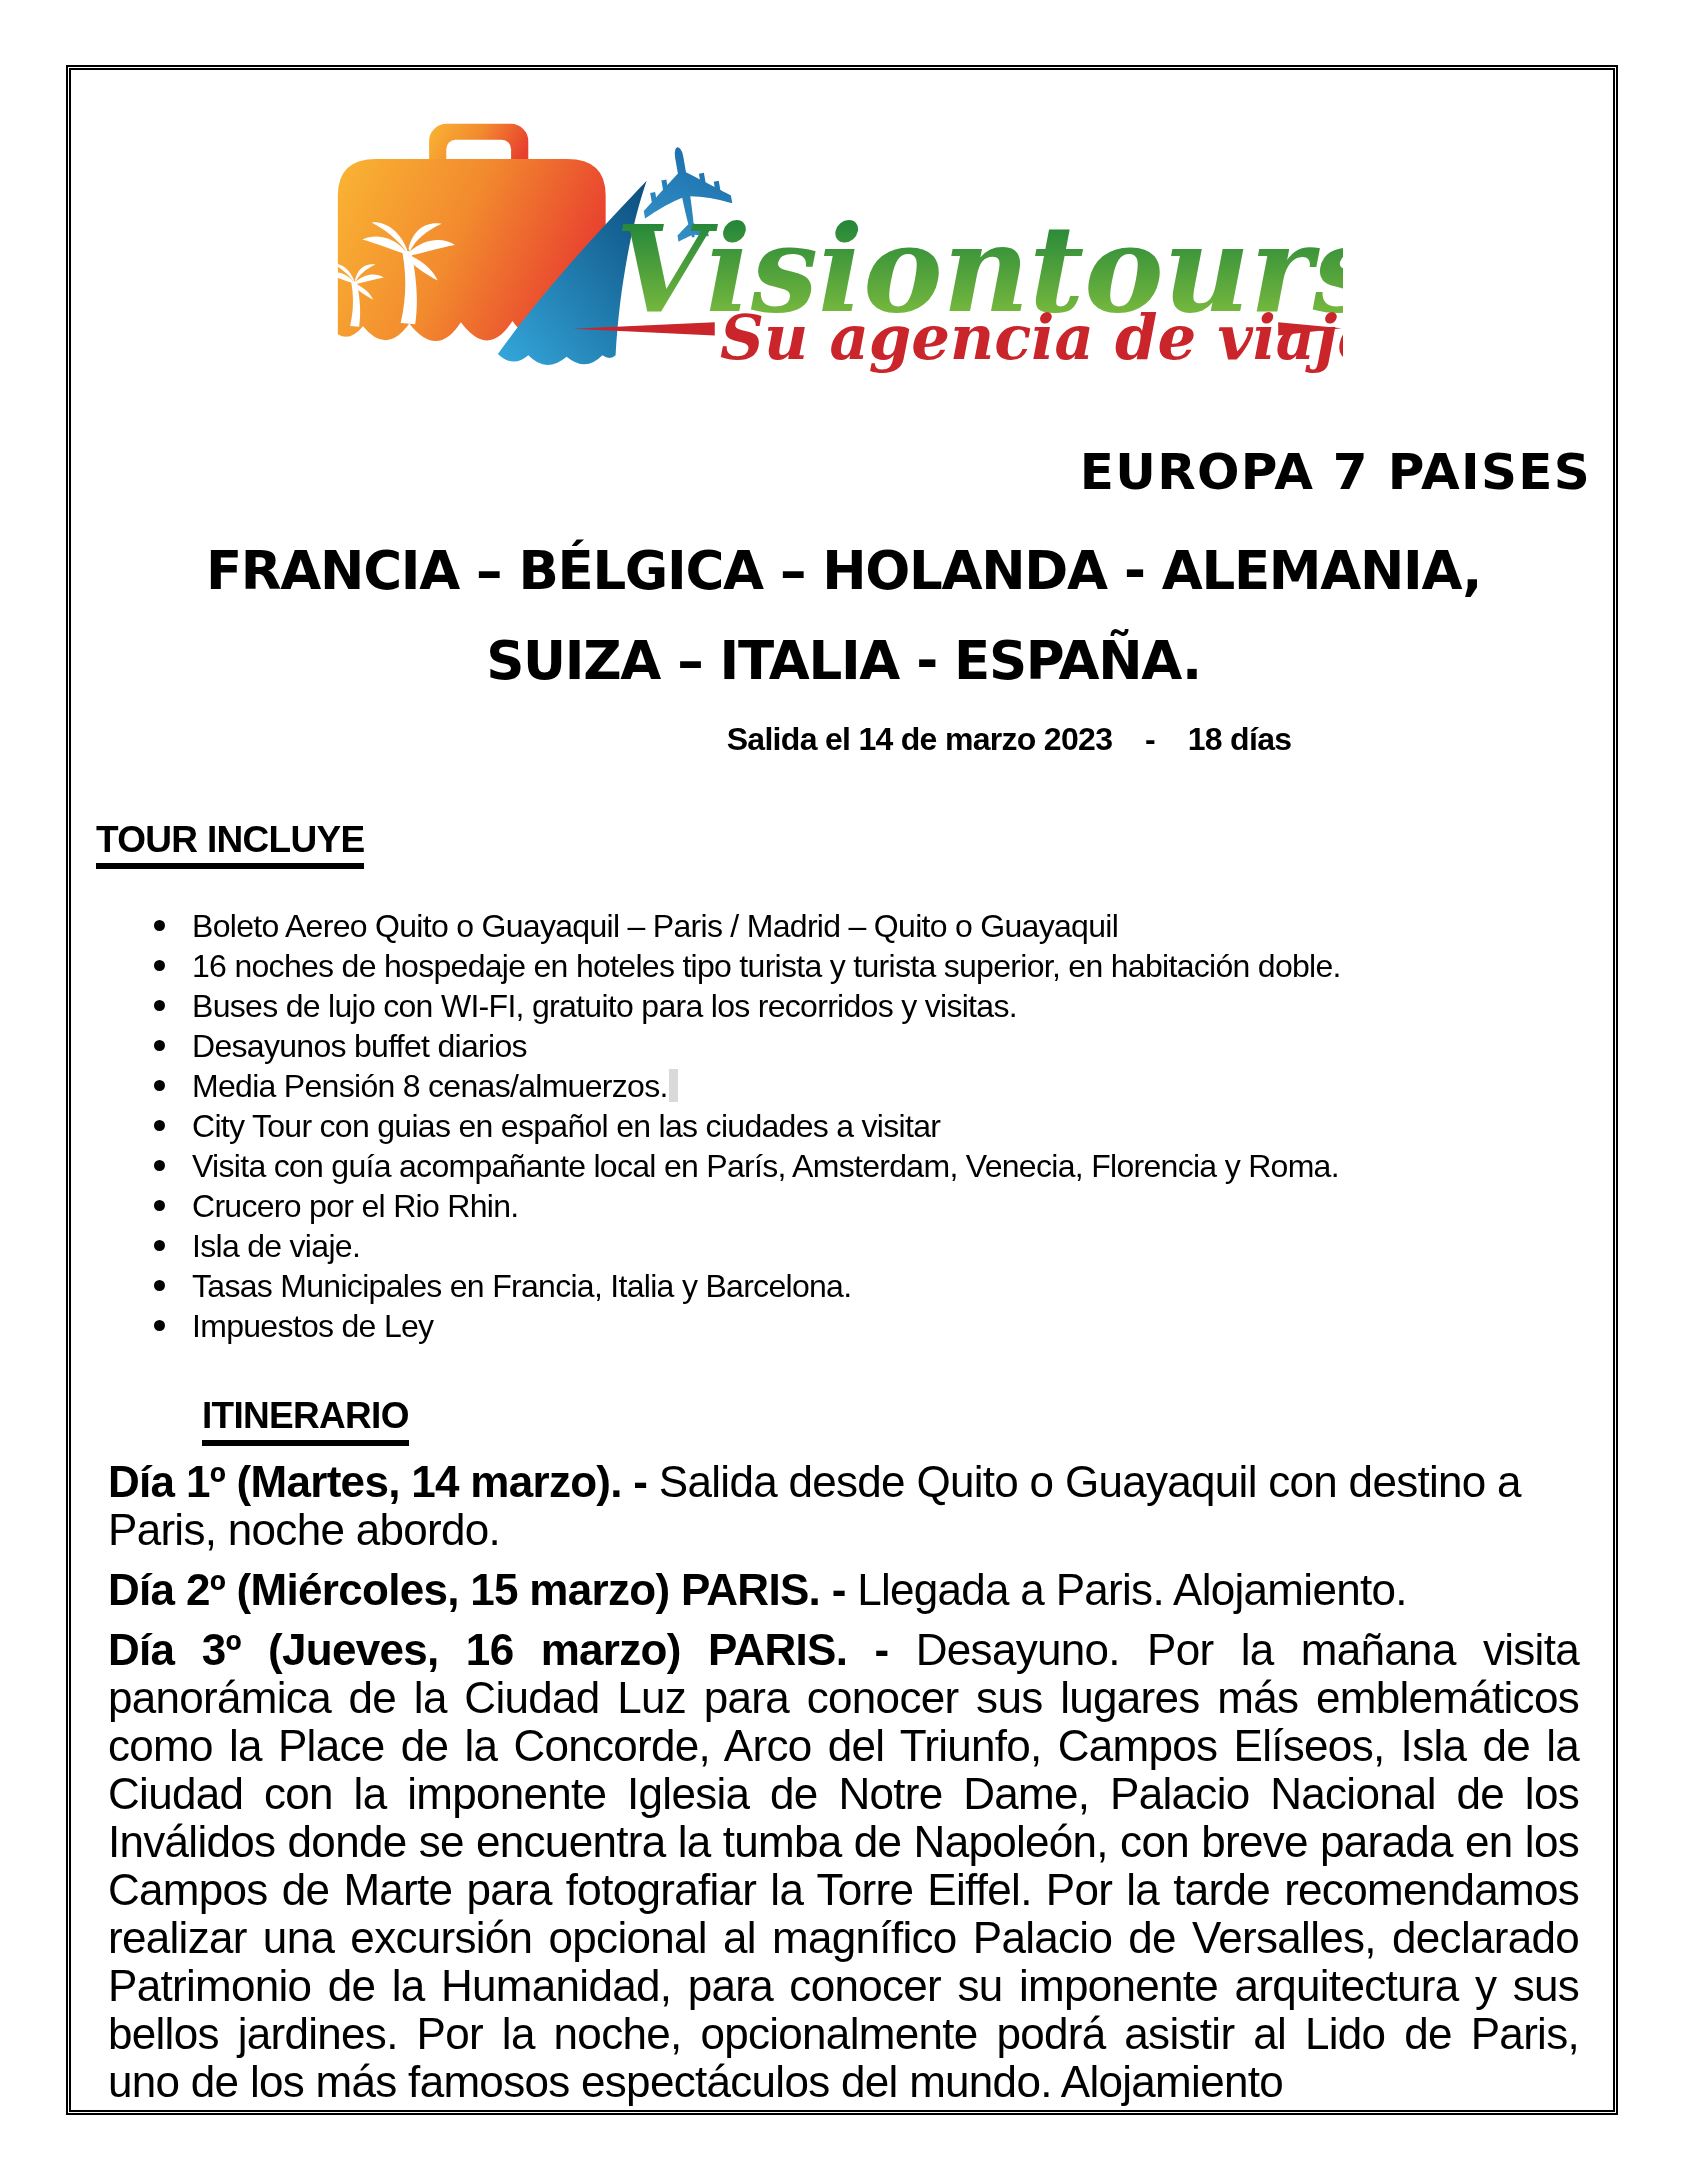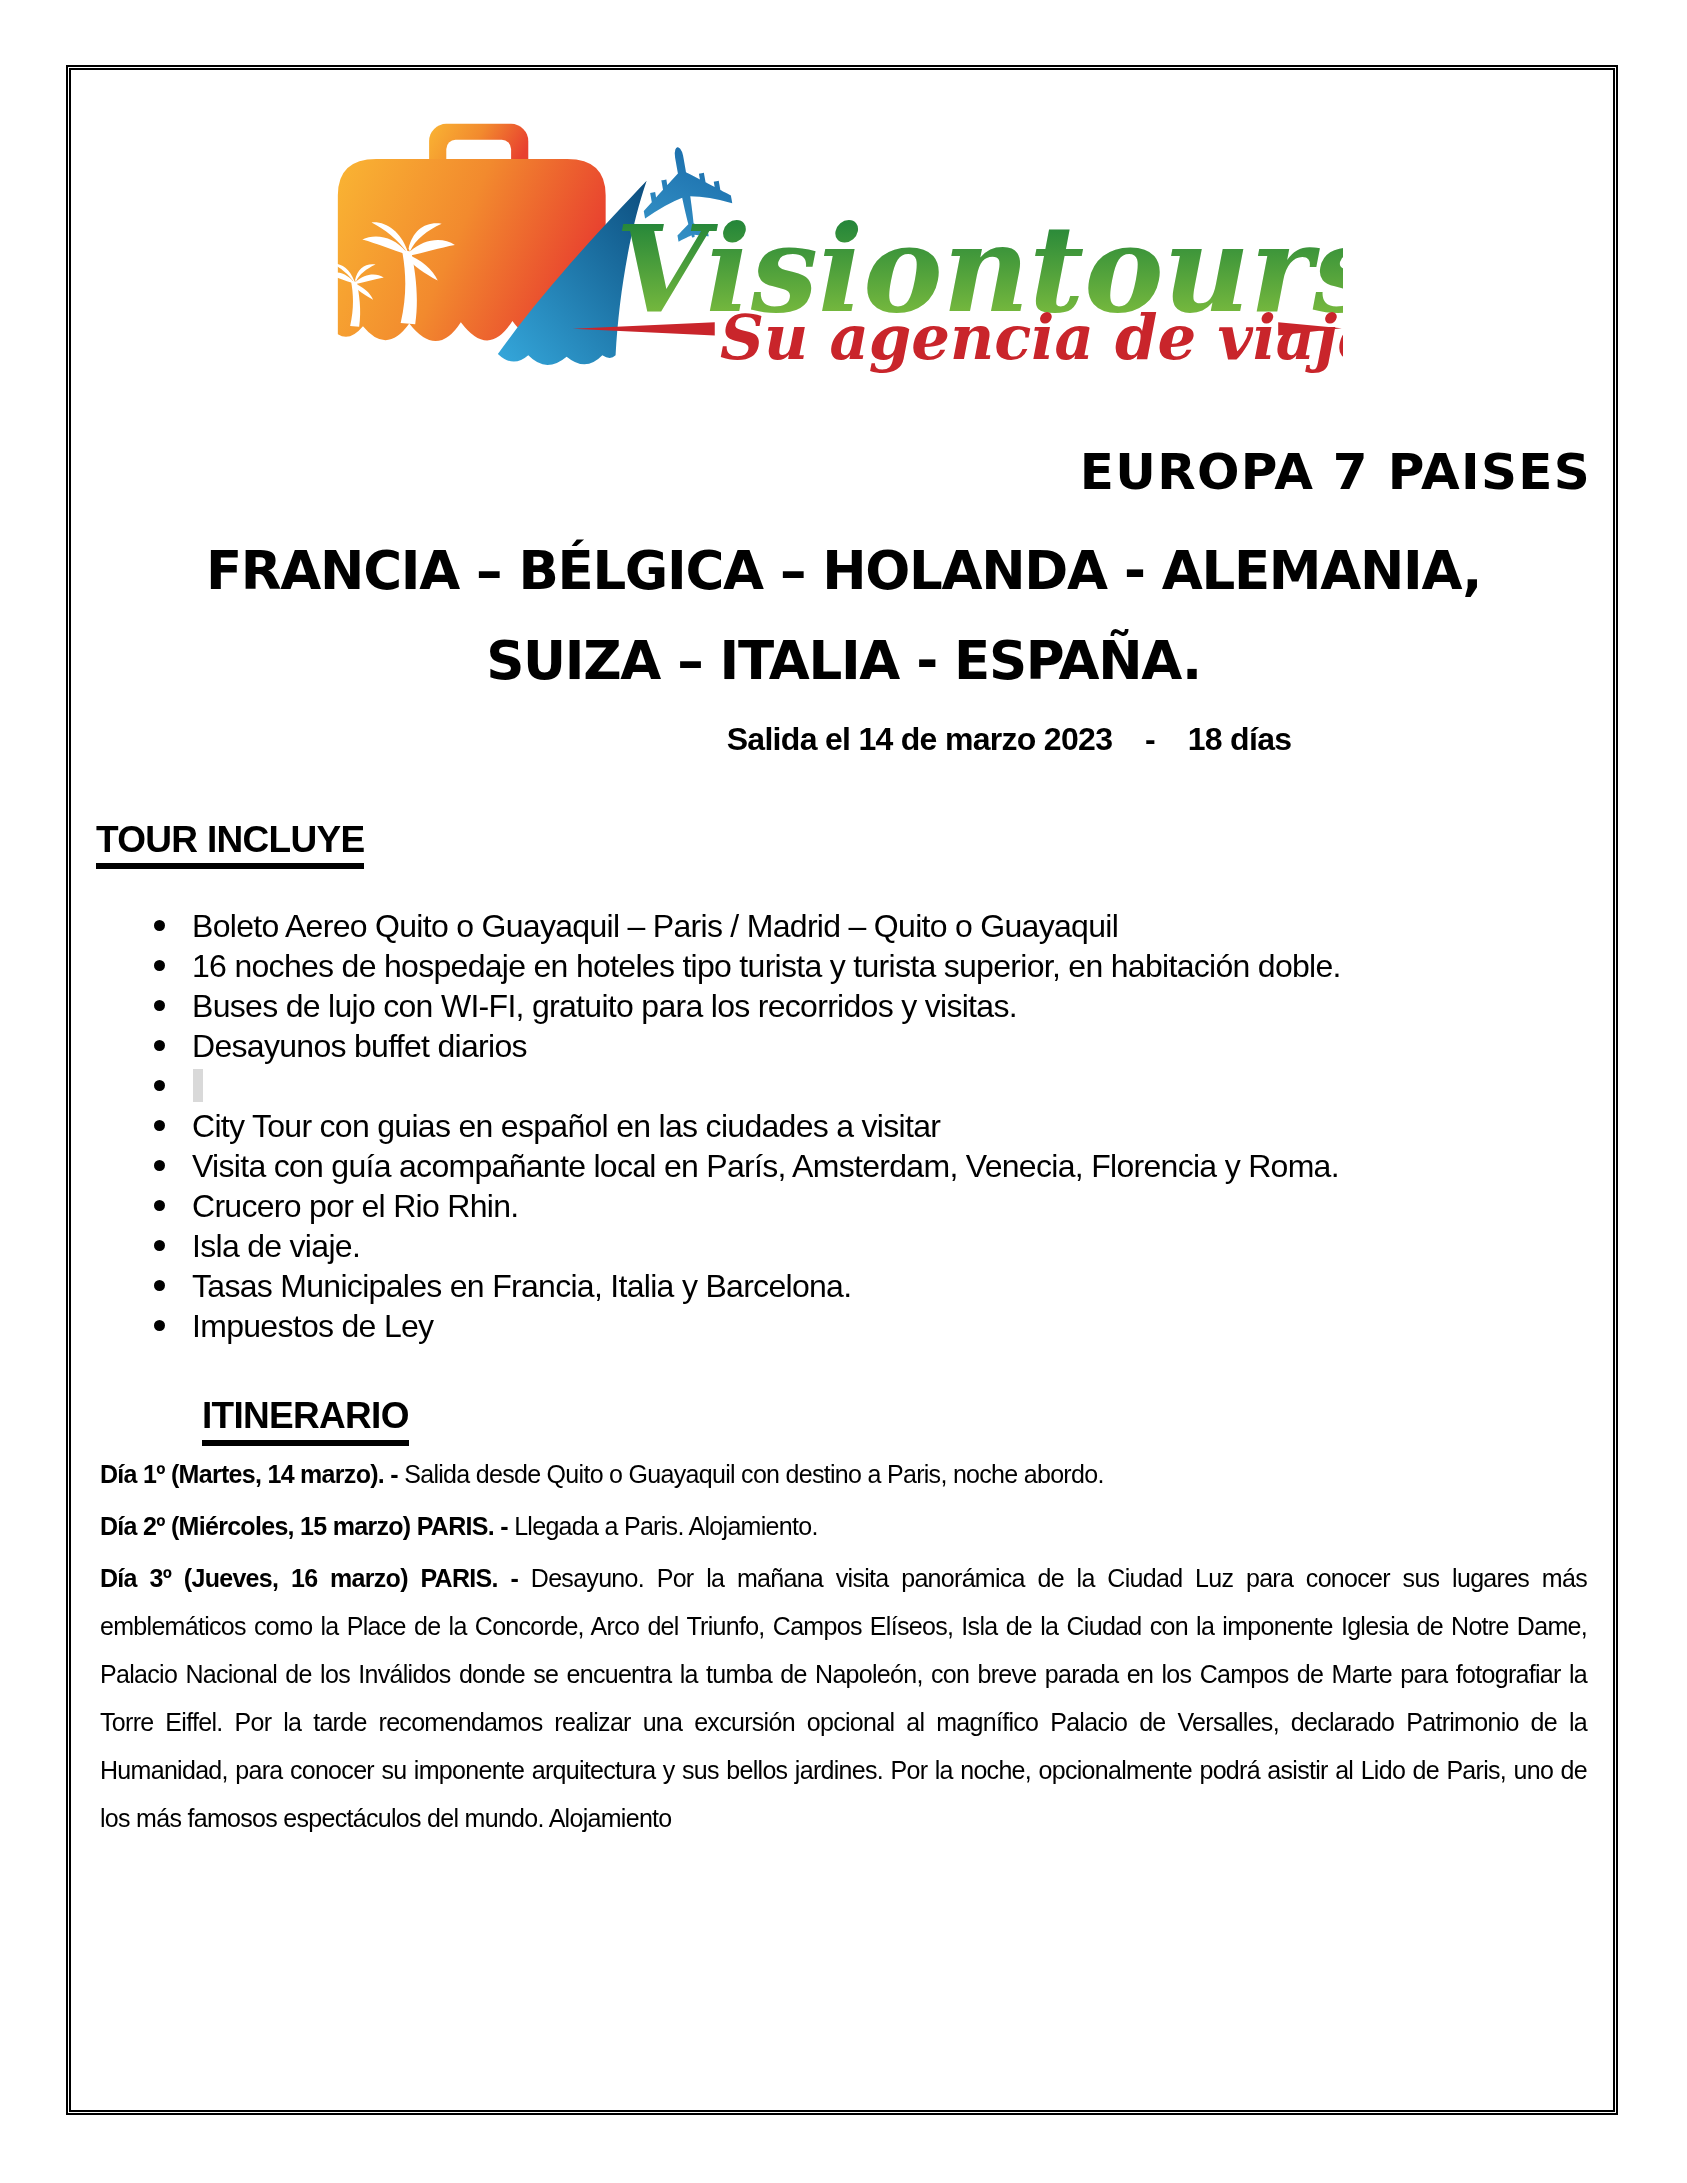--- a/index.html
+++ b/index.html
@@ -47,21 +47,21 @@
   ul.includes li::before {
     content:""; position:absolute; left:58px; top:14px;
     width:11.2px; height:11.2px; border-radius:50%; background:#000;
   }
   .cursor-bar {
     display:inline-block; width:9.3px; height:33px; background:#d9d9d9;
     margin-left:1.3px; vertical-align:-5.3px;
   }
 
   p.day {
-    margin:4px; font-size:25px; line-height:48px; letter-spacing:-0.7px;
+    margin:12px; font-size:44px; line-height:48px; letter-spacing:-0.7px;
   }
   p.day .day-label { font-weight:bold; }
   .day-1 { margin-top:52px; }
   .day-2 { margin-top:36px; }
   .day-3 { margin-top:38px; text-align:justify; }
 </style>
 </head>
 <body>
 
 <div class="sheet">
@@ -132,21 +132,21 @@
 
     <div class="h-tour">
       <span>TOUR INCLUYE</span>
     </div>
 
     <ul class="includes">
       <li><span>Boleto Aereo Quito o Guayaquil – Paris / Madrid – Quito o Guayaquil</span></li>
       <li><span>16 noches de hospedaje en hoteles tipo turista y turista superior, en habitación doble.</span></li>
       <li><span>Buses de lujo con WI-FI, gratuito para los recorridos y visitas.</span></li>
       <li><span>Desayunos buffet diarios</span></li>
-      <li><span class="cursor-bar"></span></li>
+      <li><span>Media Pensión 8 cenas/almuerzos.</span><span class="cursor-bar"></span></li>
       <li><span>City Tour con guias en español en las ciudades a visitar</span></li>
       <li><span>Visita con guía acompañante local en París, Amsterdam, Venecia, Florencia y Roma.</span></li>
       <li><span>Crucero por el Rio Rhin.</span></li>
       <li><span>Isla de viaje.</span></li>
       <li><span>Tasas Municipales en Francia, Italia y Barcelona.</span></li>
       <li><span>Impuestos de Ley</span></li>
     </ul>
 
     <div class="h-itin">
       <span>ITINERARIO</span>

